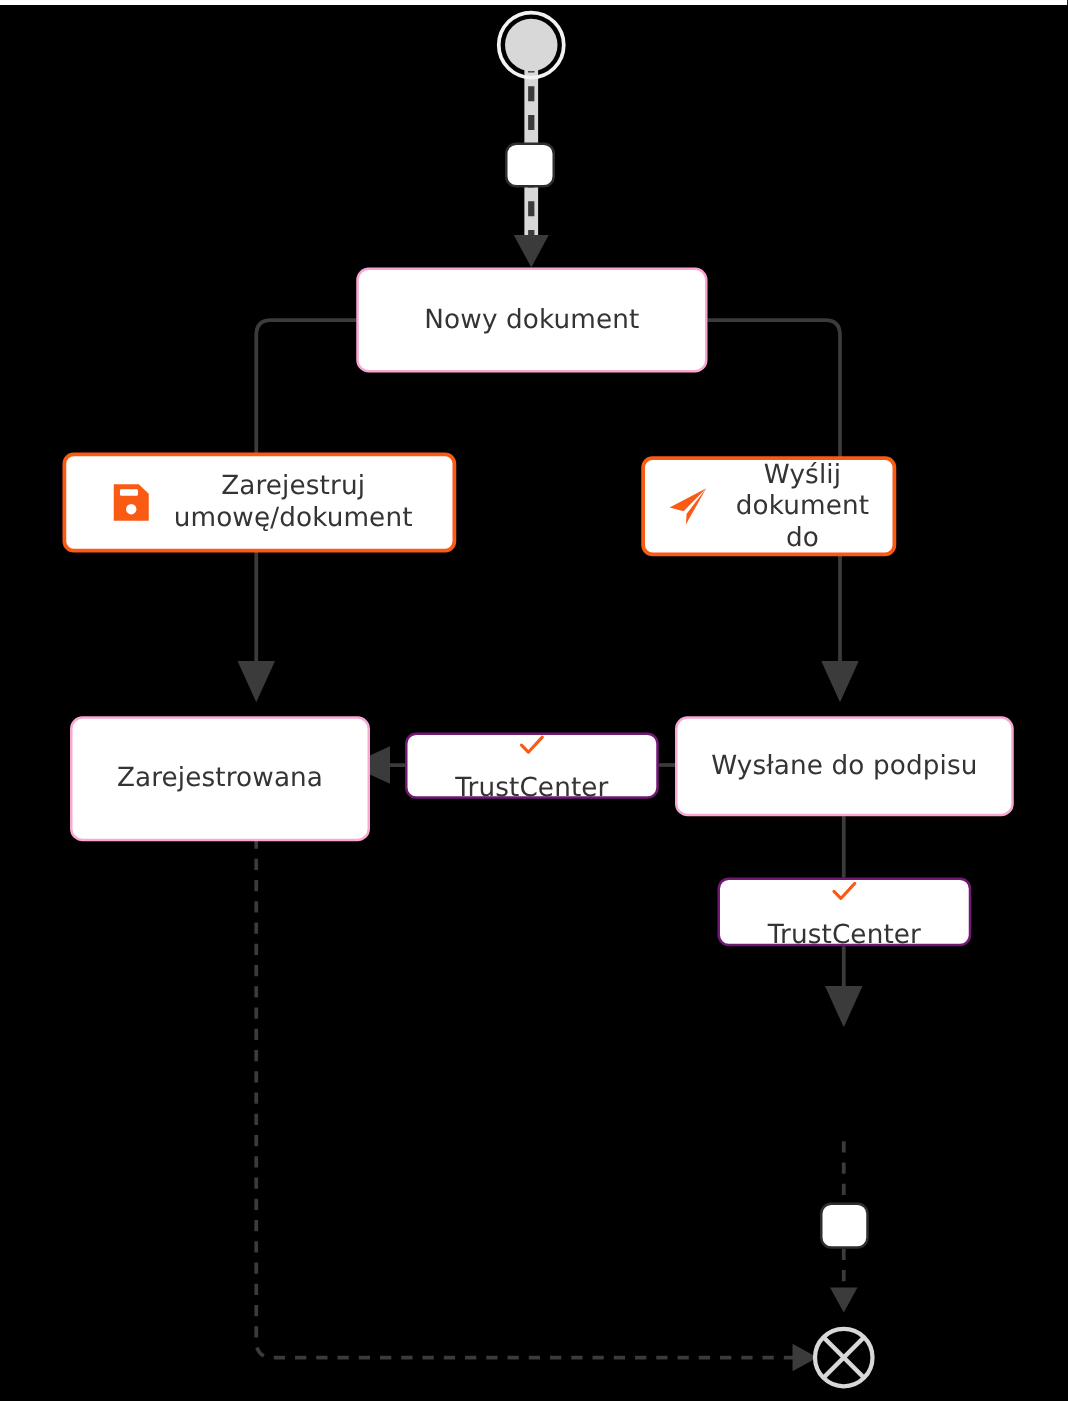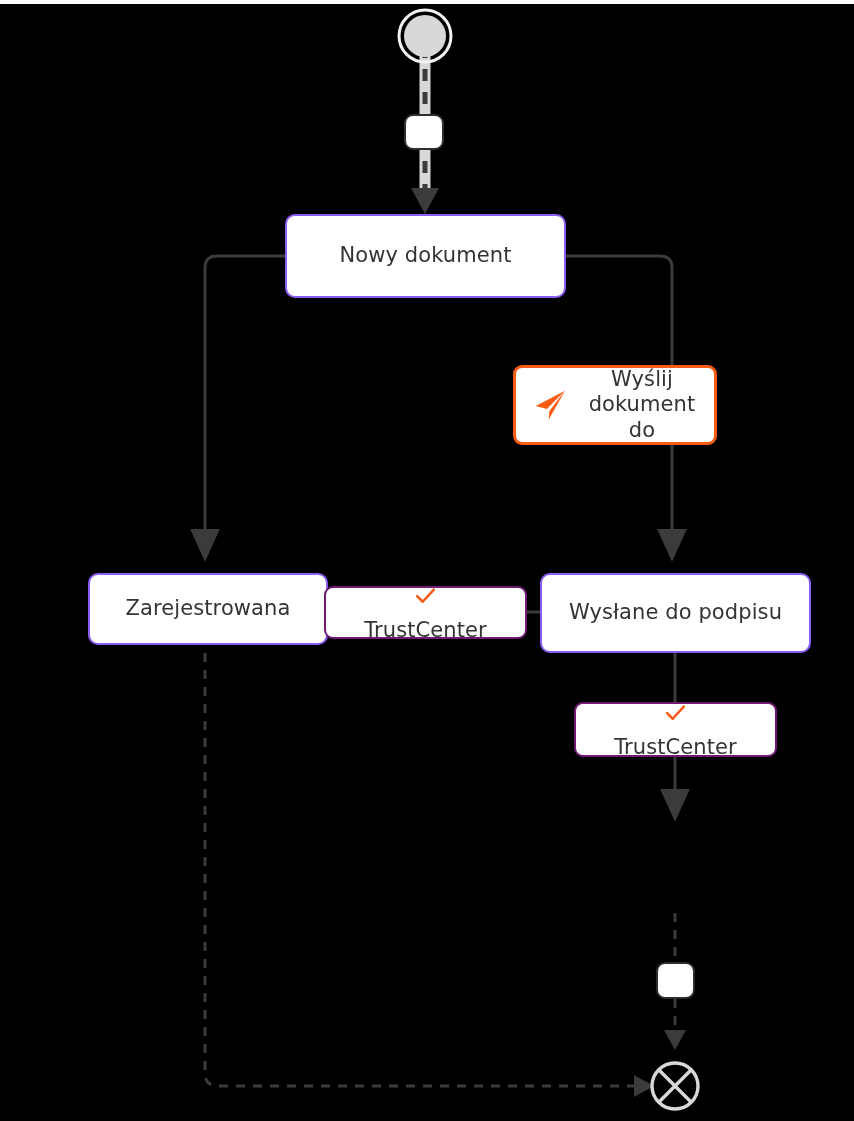--- a/index.html
+++ b/index.html
@@ -37,21 +37,21 @@
     box-sizing: border-box;
     background: #ffffff;
     border-radius: 10px;
     display: flex;
     align-items: center;
     justify-content: center;
     text-align: center;
     color: #333333;
   }
   .node.state {
-    border: 2px solid #8b5cf6;
+    border: 2px solid #f9a8d4;
     align-items: center;
   }
   .node.action {
     border: 3px solid #f95b15;
     border-radius: 9px;
     gap: 14px;
     padding: 0 14px;
   }
   .node.badge {
     border: 2px solid #701a75;
@@ -149,33 +149,44 @@
       <circle cx="31" cy="31" r="21" fill="#d8d8d8"></circle>
     </svg>
   </div>
 
   <div class="wire-chip" style="left:404px; top:114px; width:40px; height:36px;"></div>
 
   <div class="node state" style="left:285px; top:214px; width:281px; height:84px;">
     <span class="node-label">Nowy dokument</span>
   </div>
 
+  <div class="node action" style="left:50px; top:362px; width:315px; height:80px;">
+    <span class="icon">
+      <svg width="40" height="40" viewBox="0 0 24 24">
+        <path d="M3.6 3.2h12.0L20.4 7.8v13.0H3.6z" fill="#f95b15"></path>
+        <rect x="6.6" y="5.6" width="8.6" height="3.1" rx="0.5" fill="#ffffff"></rect>
+        <circle cx="12" cy="15.2" r="2.5" fill="#ffffff"></circle>
+      </svg>
+    </span>
+    <span class="node-label">Zarejestruj
+umowę/dokument</span>
+  </div>
 
   <div class="node action" style="left:513px; top:365px; width:204px; height:80px;">
     <span class="icon">
       <svg width="40" height="40" viewBox="0 0 24 24">
         <path d="M21.0 3.4 L3.4 12.6 L10.1 14.4 L21.0 3.4 Z" fill="#f95b15"></path>
         <path d="M21.0 3.4 L11.6 15.6 L11.2 20.8 L21.0 3.4 Z" fill="#f95b15"></path>
       </svg>
     </span>
     <span class="node-label">Wyślij
 dokument do</span>
   </div>
 
-  <div class="node state" style="left:56px; top:573px; width:240px; height:72px;margin-left:32px;">
+  <div class="node state" style="left:56px; top:573px; width:240px; height:100px;">
     <span class="node-label">Zarejestrowana</span>
   </div>
 
   <div class="node badge" style="left:324px; top:586px; width:203px; height:53px;">
     <span class="check-icon">
       <svg width="25" height="25" viewBox="0 0 24 24">
         <path d="M4 12.6 L9.3 18 L20 6.4" fill="none" stroke="#f95b15" stroke-width="2.4" stroke-linecap="round" stroke-linejoin="round"></path>
       </svg>
     </span>
     <span class="badge-label">TrustCenter</span>

